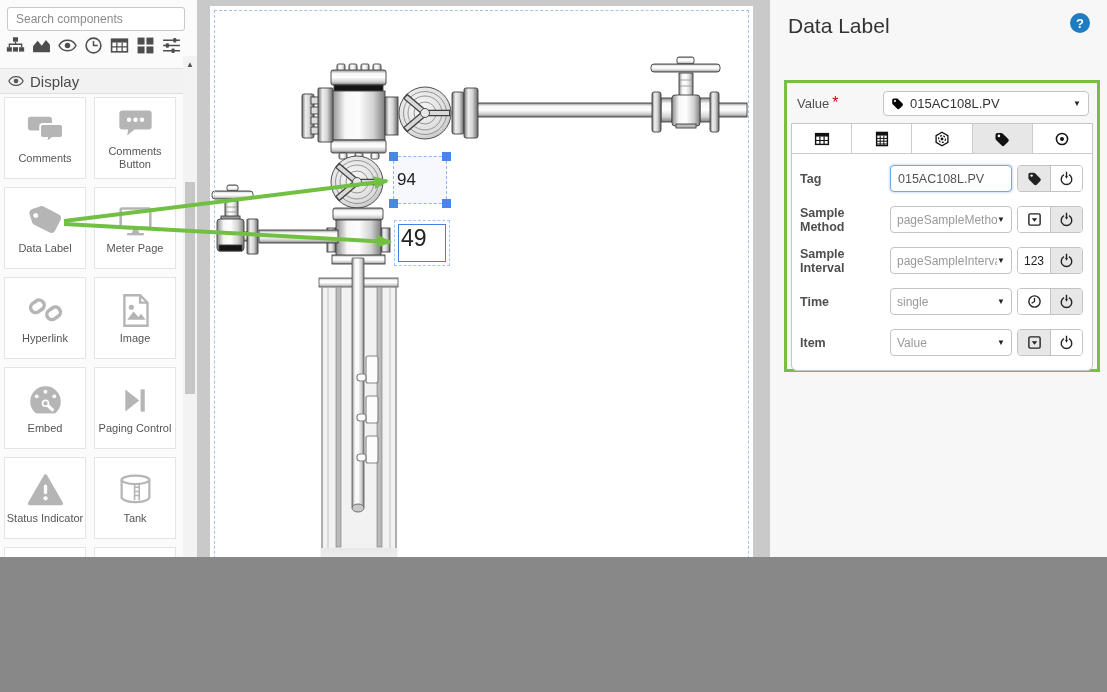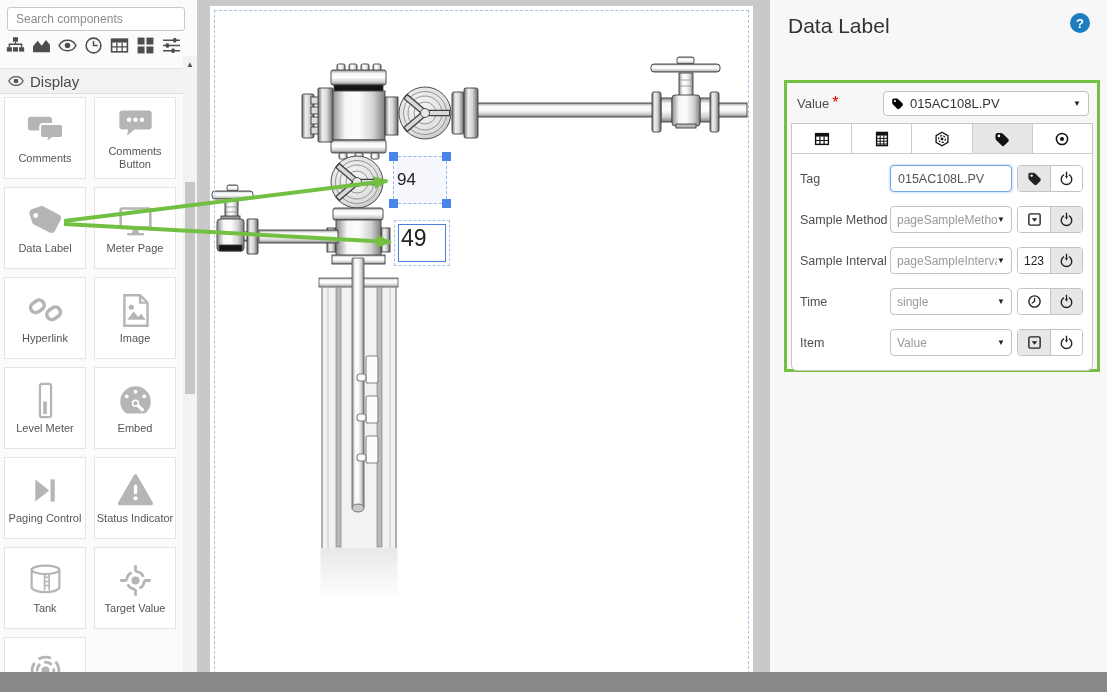--- a/index.html
+++ b/index.html
@@ -1,16 +1,16 @@
 <!DOCTYPE html>
 <html><head>
 <meta charset="utf-8">
 <style>
   html,body{margin:0;padding:0;background:#888;}
-  .app{position:relative;width:1107px;height:672px;background:#be185d;font-family:"Liberation Sans",sans-serif;overflow:hidden;}
+  .app{position:relative;width:1107px;height:557px;background:#be185d;font-family:"Liberation Sans",sans-serif;overflow:hidden;}
   
   .sidebar{position:absolute;left:0;top:0;width:197px;height:692px;background:#fbfbfb;}
   .search{position:absolute;left:7px;top:7px;width:178px;height:24px;box-sizing:border-box;border:1px solid #c9c9c9;border-radius:3px;padding:0 8px;font-size:12px;color:#444;background:#fff;font-family:inherit;outline:none;}
   .search::placeholder{color:#8a8a8a;}
   .toolbar{position:absolute;left:6px;top:36px;display:flex;gap:7px;color:#4d4d4d;}
   .ticon{width:19px;height:19px;cursor:pointer;}
   .section-header{position:absolute;left:0;top:68px;width:183px;height:26px;background:#f2f2f2;border-top:1px solid #e2e2e2;border-bottom:1px solid #ddd;display:flex;align-items:center;gap:6px;padding-left:8px;box-sizing:border-box;color:#4a4a4a;font-size:15px;}
   .section-header svg{width:16px;height:16px;color:#555;}
   .tiles{position:absolute;left:4px;top:97px;width:176px;display:grid;grid-template-columns:82px 82px;gap:8px;}
   .tile{width:82px;height:82px;box-sizing:border-box;background:#fff;border:1px solid #e4e4e4;display:flex;flex-direction:column;align-items:center;justify-content:center;color:#b5b5b5;cursor:pointer;}
@@ -47,21 +47,21 @@
   .caret{font-size:8px;color:#222;}
   .innerpanel{margin:2px 4px 0 4px;background:#fff;border:1px solid #c6c6c6;border-radius:0 0 6px 6px;}
   .tabs{display:flex;height:29px;border-bottom:1px solid #ccc;}
   .tab{flex:1;display:flex;align-items:center;justify-content:center;color:#111;border-left:1px solid #ccc;cursor:pointer;}
   .tab:first-child{border-left:none;}
   .tab.active{background:#e7e7e7;}
   .tab svg{width:16px;height:16px;}
   .fields{padding:11px 7px 12px 8px;}
   .frow{display:flex;align-items:center;height:27px;margin-bottom:14px;}
   .frow:last-child{margin-bottom:2px;}
-  .flabel{flex:0 0 90px;font-size:12.5px;color:#4f4f4f;}
+  .flabel{flex:0 0 90px;font-size:12.5px;color:#4f4f4f;font-weight:bold;}
   .fselect{width:122px;height:27px;box-sizing:border-box;background:#fff;border:1px solid #c3c3c3;border-radius:4px;display:flex;align-items:center;padding:0 6px;cursor:pointer;}
   .fselect .txt{font-size:12px;color:#999;flex:1;white-space:nowrap;overflow:hidden;}
   .finput{width:122px;height:27px;box-sizing:border-box;border:1px solid #74a8dc;box-shadow:0 0 3px rgba(77,144,254,.55);border-radius:4px;font-size:12.5px;color:#555;padding:0 7px;outline:none;background:#fff;font-family:inherit;}
   .btn-group{display:flex;margin-left:5px;border:1px solid #c3c3c3;border-radius:4px;overflow:hidden;background:#fff;}
   .gbtn{width:32px;height:25px;display:flex;align-items:center;justify-content:center;background:#fff;border:none;padding:0;color:#222;font-size:12px;font-family:inherit;cursor:pointer;}
   .gbtn + .gbtn{border-left:1px solid #c3c3c3;}
   .gbtn.active{background:#e7e7e7;}
   .i15{width:15px;height:15px;}
 </style>
 </head>
@@ -280,26 +280,20 @@
           <svg>
             <use href="#c-link"></use>
           </svg>
           <div class="tile-label">Hyperlink</div>
         </div>
       <div class="tile">
           <svg>
             <use href="#c-image"></use>
           </svg>
           <div class="tile-label">Image</div>
-        </div>
-      <div class="tile">
-          <svg>
-            <use href="#c-level"></use>
-          </svg>
-          <div class="tile-label">Level Meter</div>
         </div>
       <div class="tile">
           <svg>
             <use href="#c-meter"></use>
           </svg>
           <div class="tile-label">Embed</div>
         </div>
       <div class="tile">
           <svg>
             <use href="#c-paging"></use>

